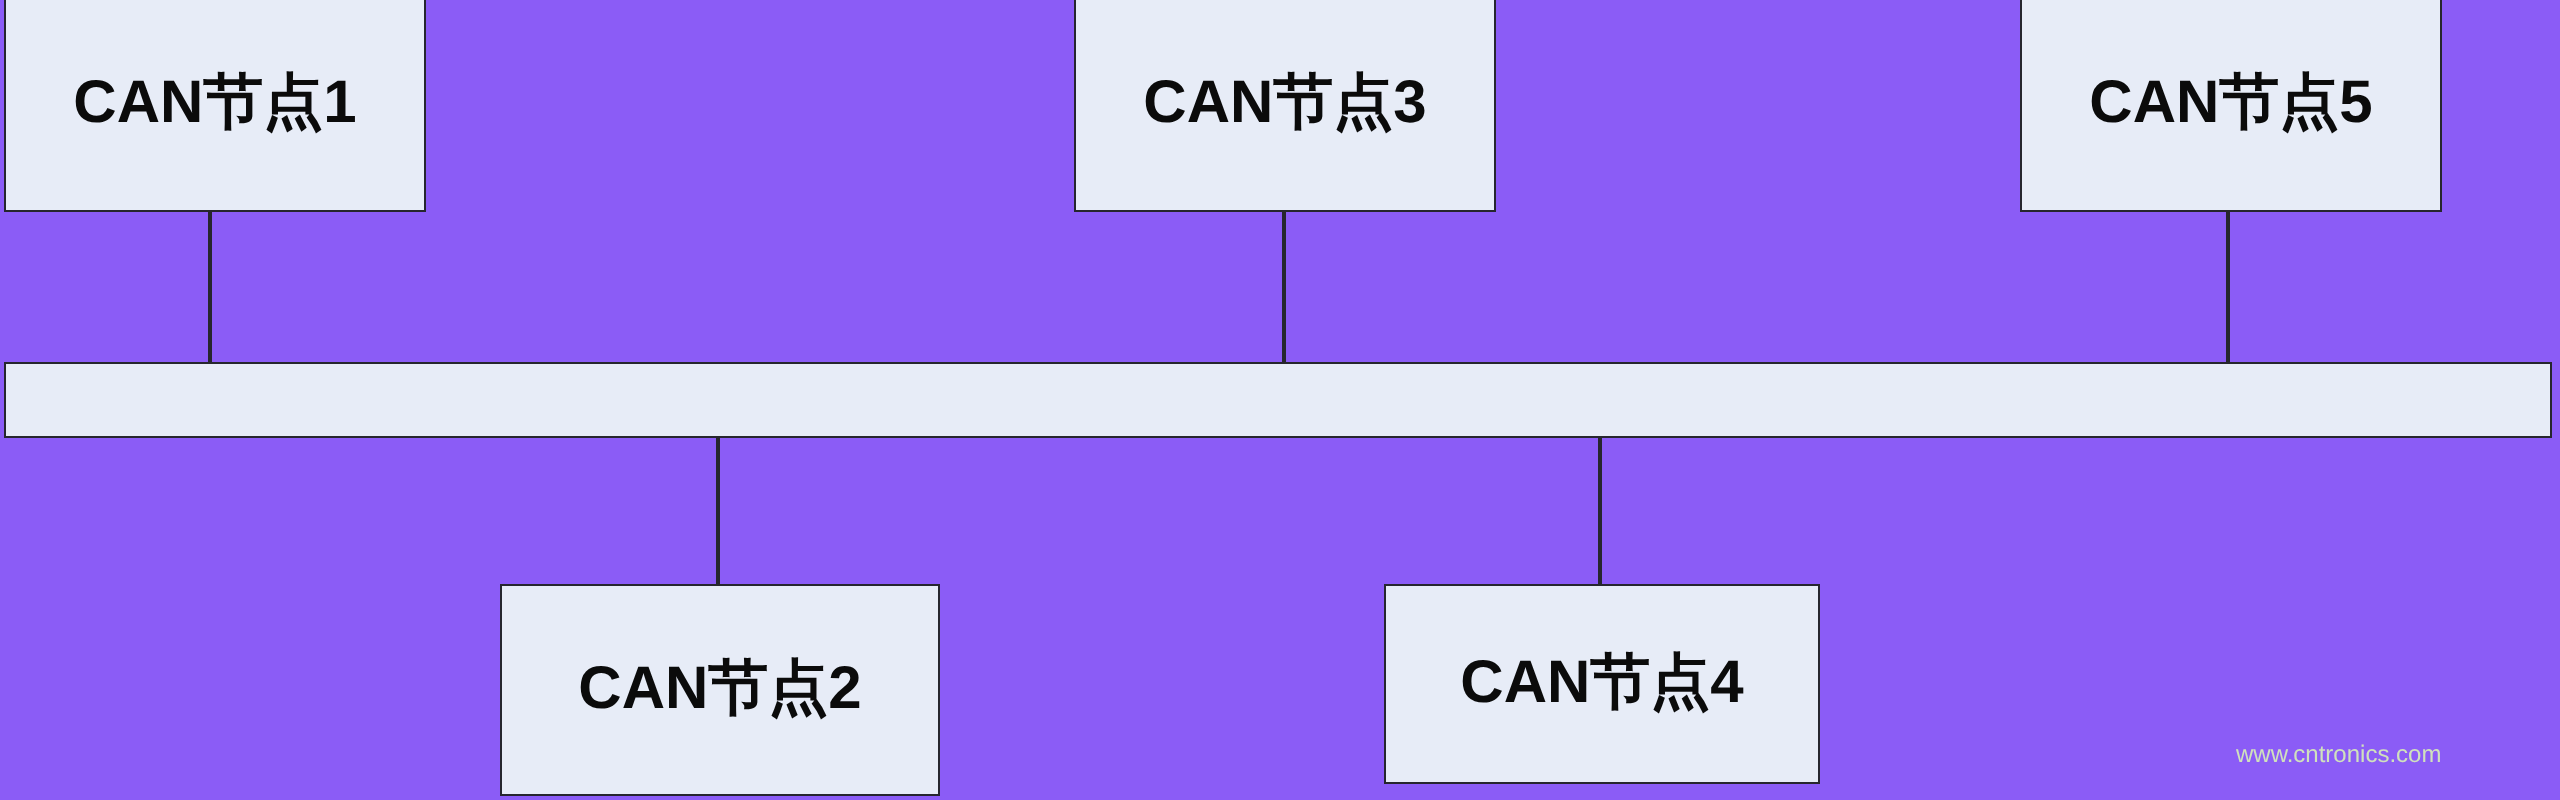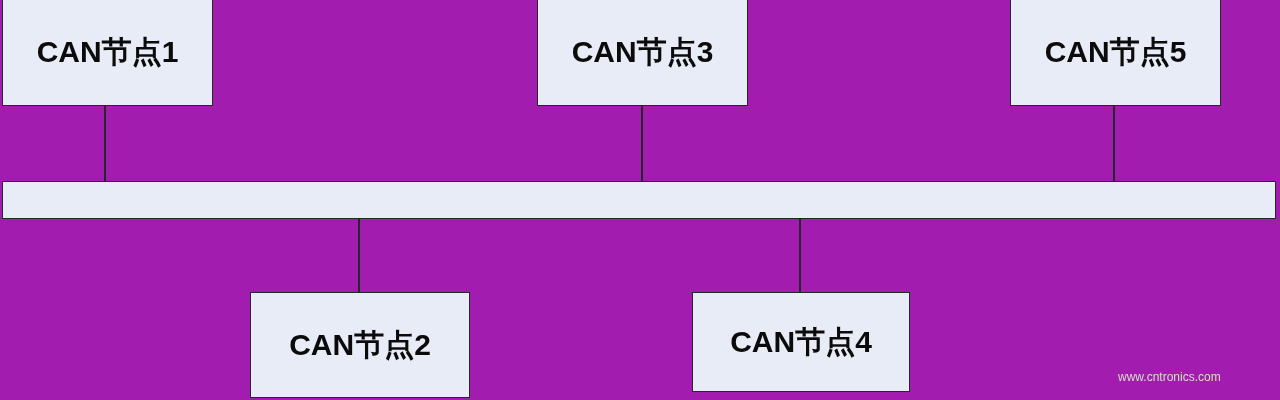--- a/index.html
+++ b/index.html
@@ -7,21 +7,21 @@
     padding: 0;
     background: #ffffff;
   }
   body {
     font-family: "Liberation Sans", "DejaVu Sans", sans-serif;
   }
   #canvas {
     position: relative;
     width: 1280px;
     height: 400px;
-    background: #a21caf;
+    background: #8b5cf6;
     overflow: hidden;
   }
   .node-box {
     position: absolute;
     box-sizing: border-box;
     background: #e7ecf7;
     border: 1.6px solid #26262e;
     display: flex;
     align-items: center;
     justify-content: center;

